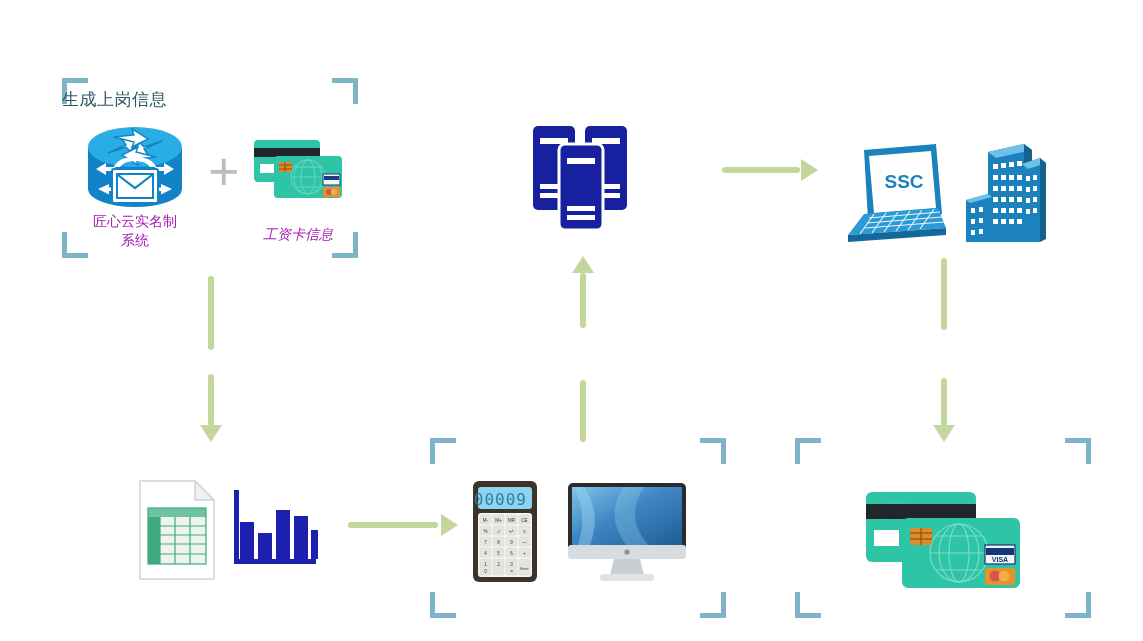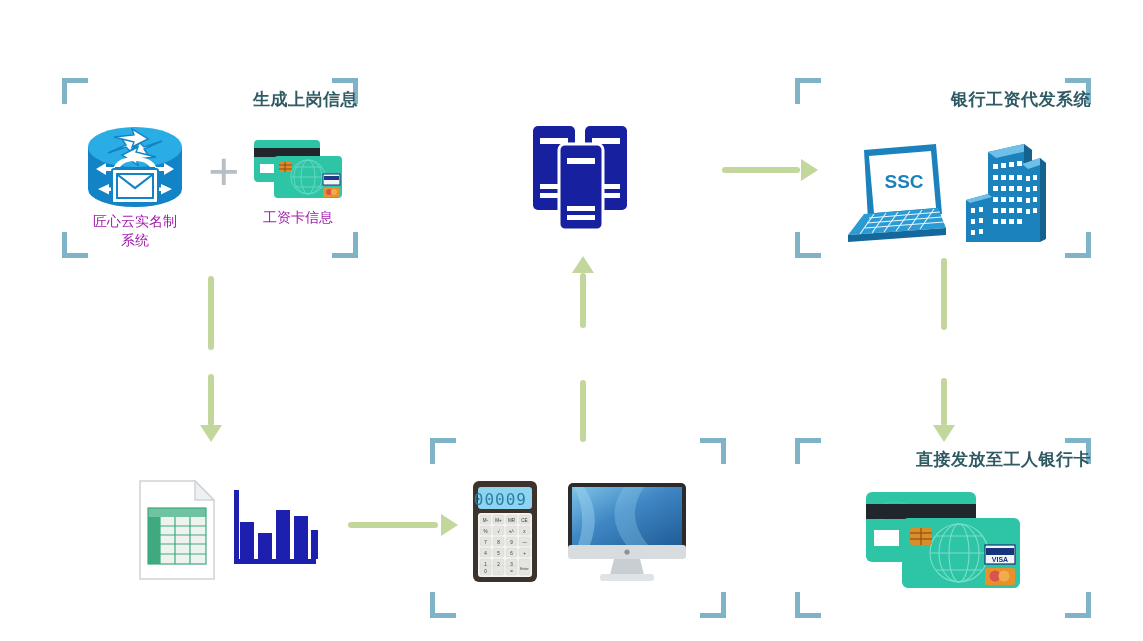--- a/index.html
+++ b/index.html
@@ -14,22 +14,22 @@
   .frame .cn i.h{width:26px;height:5px;}
   .frame .cn i.v{width:5px;height:26px;}
   .cn.tl i.h{top:0;left:0}   .cn.tl i.v{top:0;left:0}
   .cn.tr i.h{top:0;right:0}  .cn.tr i.v{top:0;right:0}
   .cn.bl i.h{bottom:0;left:0}.cn.bl i.v{bottom:0;left:0}
   .cn.br i.h{bottom:0;right:0}.cn.br i.v{bottom:0;right:0}
   .cn.tl{top:0;left:0}.cn.tr{top:0;right:0}
   .cn.bl{bottom:0;left:0}.cn.br{bottom:0;right:0}
 
   
-  .title{position:absolute;left:0;right:0;top:10px;text-align:right;
-         font-size:17px;font-weight:bold;color:#2f5a63;letter-spacing:.5px;
+  .title{position:absolute;left:0;right:0;top:10px;text-align:left;
+         font-size:17px;font-weight:normal;color:#2f5a63;letter-spacing:.5px;
          white-space:nowrap;}
   .sublabel{position:absolute;text-align:center;font-size:14px;color:#a21caf;
             line-height:19px;white-space:pre-line;}
 
   
   .arrow{position:absolute;}
   .arrow .shaft{position:absolute;background:#c3d69b;}
   .arrow .head{position:absolute;width:0;height:0;}
   .arrow.h .shaft{height:6px;top:50%;margin-top:-3px;left:0;border-radius:3px;}
   .arrow.h .head{right:0;top:50%;margin-top:-11px;
@@ -156,21 +156,21 @@
       <rect x="71" y="36" width="17" height="11" fill="#f2f4f7" stroke="#1c3b80" stroke-width="1"></rect>
       <rect x="72" y="38" width="15" height="4" fill="#1c3b80"></rect>
       <rect x="71" y="49" width="17" height="10" rx="1" fill="#e8912c"></rect>
       <circle cx="77" cy="54" r="3" fill="#d9534f"></circle>
         <circle cx="82" cy="54" r="3" fill="#f0ad4e"></circle>
     </svg>
   </div>
 
   <div class="sublabel" style="left:70px;top:212px;width:130px;">匠心云实名制
 系统</div>
-  <div class="sublabel" style="left:232px;top:208px;width:132px;">工资卡信息</div>
+  <div class="sublabel" style="left:232px;top:225px;width:132px;font-style:italic;">工资卡信息</div>
 
 
   <div class="icon" style="left:527px;top:118px;width:110px;height:118px;">
     <svg viewBox="0 0 110 118" width="110" height="118">
       <rect x="6" y="8" width="42" height="84" rx="5" fill="#17209e"></rect>
       <rect x="58" y="8" width="42" height="84" rx="5" fill="#17209e"></rect>
       <g fill="#ffffff">
         <rect x="13" y="20" width="28" height="6"></rect>
         <rect x="65" y="20" width="28" height="6"></rect>
         <rect x="13" y="66" width="28" height="5"></rect>
@@ -180,39 +180,20 @@
       </g>
       <rect x="32" y="26" width="44" height="86" rx="6" fill="#17209e" stroke="#ffffff" stroke-width="3"></rect>
       <g fill="#ffffff">
         <rect x="40" y="40" width="28" height="6"></rect>
         <rect x="40" y="88" width="28" height="5"></rect>
         <rect x="40" y="97" width="28" height="5"></rect>
       </g>
     </svg>
   </div>
 
-  <div class="frame" style="left:795px;top:78px;width:296px;height:180px;">
-    <span class="cn tl">
-        <i class="h"></i>
-        <i class="v"></i>
-      </span>
-    <span class="cn tr">
-        <i class="h"></i>
-        <i class="v"></i>
-      </span>
-    <span class="cn bl">
-        <i class="h"></i>
-        <i class="v"></i>
-      </span>
-    <span class="cn br">
-        <i class="h"></i>
-        <i class="v"></i>
-      </span>
-    <div class="title">银行工资代发系统</div>
-  </div>
 
   <div class="icon" style="left:838px;top:142px;width:112px;height:102px;">
     <svg viewBox="0 0 112 102" width="112" height="102">
       <path d="M26 8 L98 2 L104 72 L30 78 Z" fill="#1b82bd"></path>
       <path d="M31 14 L93 9 L98 66 L36 71 Z" fill="#ffffff"></path>
       <text x="66" y="46" font-family="Liberation Sans, sans-serif" font-size="19" font-weight="bold" fill="#1b82bd" text-anchor="middle">SSC</text>
       <path d="M26 72 L100 66 L108 86 L10 93 Z" fill="#2b9bd6"></path>
       <path d="M10 93 L108 86 L108 93 L10 100 Z" fill="#14699c"></path>
       <g stroke="#ffffff" stroke-width="1.1" opacity=".9">
         <path d="M31 76 L102 70 M29 81 L104 75 M27 86 L106 80"></path>
@@ -418,21 +399,20 @@
         <i class="v"></i>
       </span>
     <span class="cn bl">
         <i class="h"></i>
         <i class="v"></i>
       </span>
     <span class="cn br">
         <i class="h"></i>
         <i class="v"></i>
       </span>
-    <div class="title">直接发放至工人银行卡</div>
   </div>
 
   <div class="icon" style="left:864px;top:490px;width:158px;height:100px;">
     <svg viewBox="0 0 158 100" width="158" height="100">
       <rect x="2" y="2" width="110" height="70" rx="6" fill="#2ec4a6"></rect>
       <g stroke="#49d3b8" stroke-width="1" fill="none" opacity=".6">
         <path d="M20 14 q14 -5 26 2 q12 7 26 1"></path>
         <path d="M14 30 q20 -6 36 3"></path>
       </g>
       <rect x="2" y="14" width="110" height="15" fill="#20262b"></rect>

